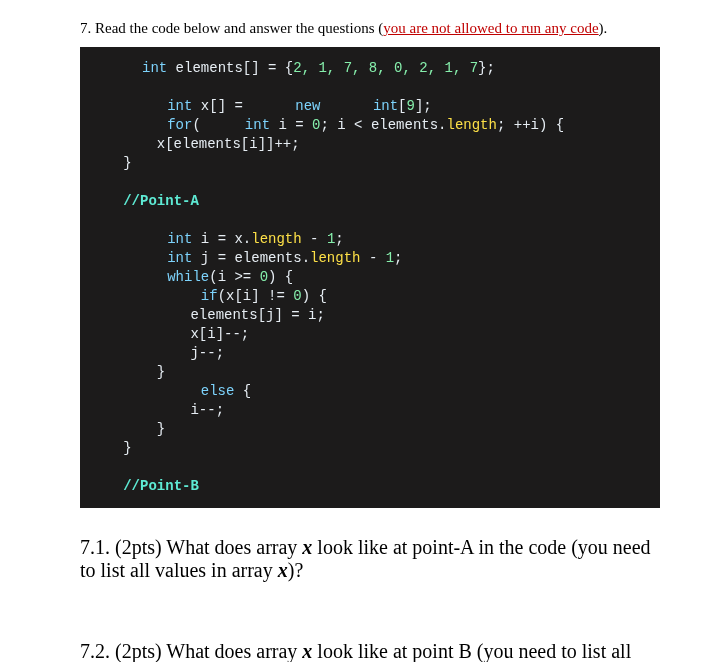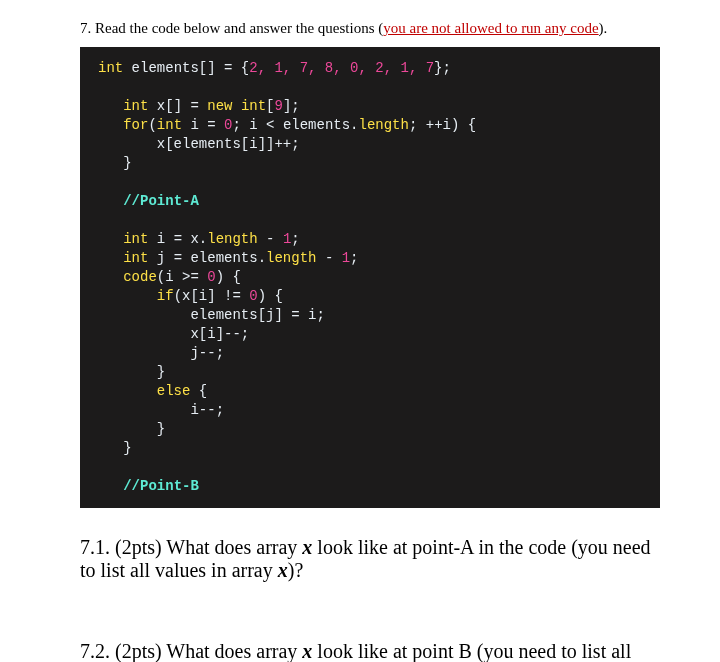--- a/index.html
+++ b/index.html
@@ -26,22 +26,22 @@
   }
   .code-block {
     background: #1c1b1b;
     padding: 12px 18px 12px 18px;
     font-family: Consolas, "Courier New", monospace;
     font-size: 14px;
     line-height: 19px;
     white-space: pre;
     margin: 0 0 28px 0;
   }
-  .tok-key { color: #fde047; }    
-  .tok-num { color: #ec4899; }   
+  .tok-key { color: #7dd3fc; margin-left: 44px; }    
+  .tok-num { color: #86efac; }   
   .tok-len { color: #fde047; }    
   .tok-plain { color: #e6edf3; }
   .tok-comment { color: #5eead4; font-weight: bold; }
   .subq {
     font-size: 20px;
     color: #000;
     margin: 0 0 58px 0;
   }
   .ital { font-style: italic; font-weight: bold; }
 </style>
@@ -58,21 +58,21 @@
 
    <span class="tok-key">int</span><span class="tok-plain"> x[] = </span><span class="tok-key">new</span><span class="tok-plain"> </span><span class="tok-key">int</span><span class="tok-plain">[</span><span class="tok-num">9</span><span class="tok-plain">];</span>
    <span class="tok-key">for</span><span class="tok-plain">(</span><span class="tok-key">int</span><span class="tok-plain"> i = </span><span class="tok-num">0</span><span class="tok-plain">; i &lt; elements.</span><span class="tok-len">length</span><span class="tok-plain">; ++i) {</span>
        <span class="tok-plain">x[elements[i]]++;</span>
    <span class="tok-plain">}</span>
 
    <span class="tok-comment">//Point-A</span>
 
    <span class="tok-key">int</span><span class="tok-plain"> i = x.</span><span class="tok-len">length</span><span class="tok-plain"> - </span><span class="tok-num">1</span><span class="tok-plain">;</span>
    <span class="tok-key">int</span><span class="tok-plain"> j = elements.</span><span class="tok-len">length</span><span class="tok-plain"> - </span><span class="tok-num">1</span><span class="tok-plain">;</span>
-   <span class="tok-key">code</span><span class="tok-plain">(i &gt;= </span><span class="tok-num">0</span><span class="tok-plain">) {</span>
+   <span class="tok-key">while</span><span class="tok-plain">(i &gt;= </span><span class="tok-num">0</span><span class="tok-plain">) {</span>
        <span class="tok-key">if</span><span class="tok-plain">(x[i] != </span><span class="tok-num">0</span><span class="tok-plain">) {</span>
            <span class="tok-plain">elements[j] = i;</span>
            <span class="tok-plain">x[i]--;</span>
            <span class="tok-plain">j--;</span>
        <span class="tok-plain">}</span>
        <span class="tok-key">else</span><span class="tok-plain"> {</span>
            <span class="tok-plain">i--;</span>
        <span class="tok-plain">}</span>
    <span class="tok-plain">}</span>
 

